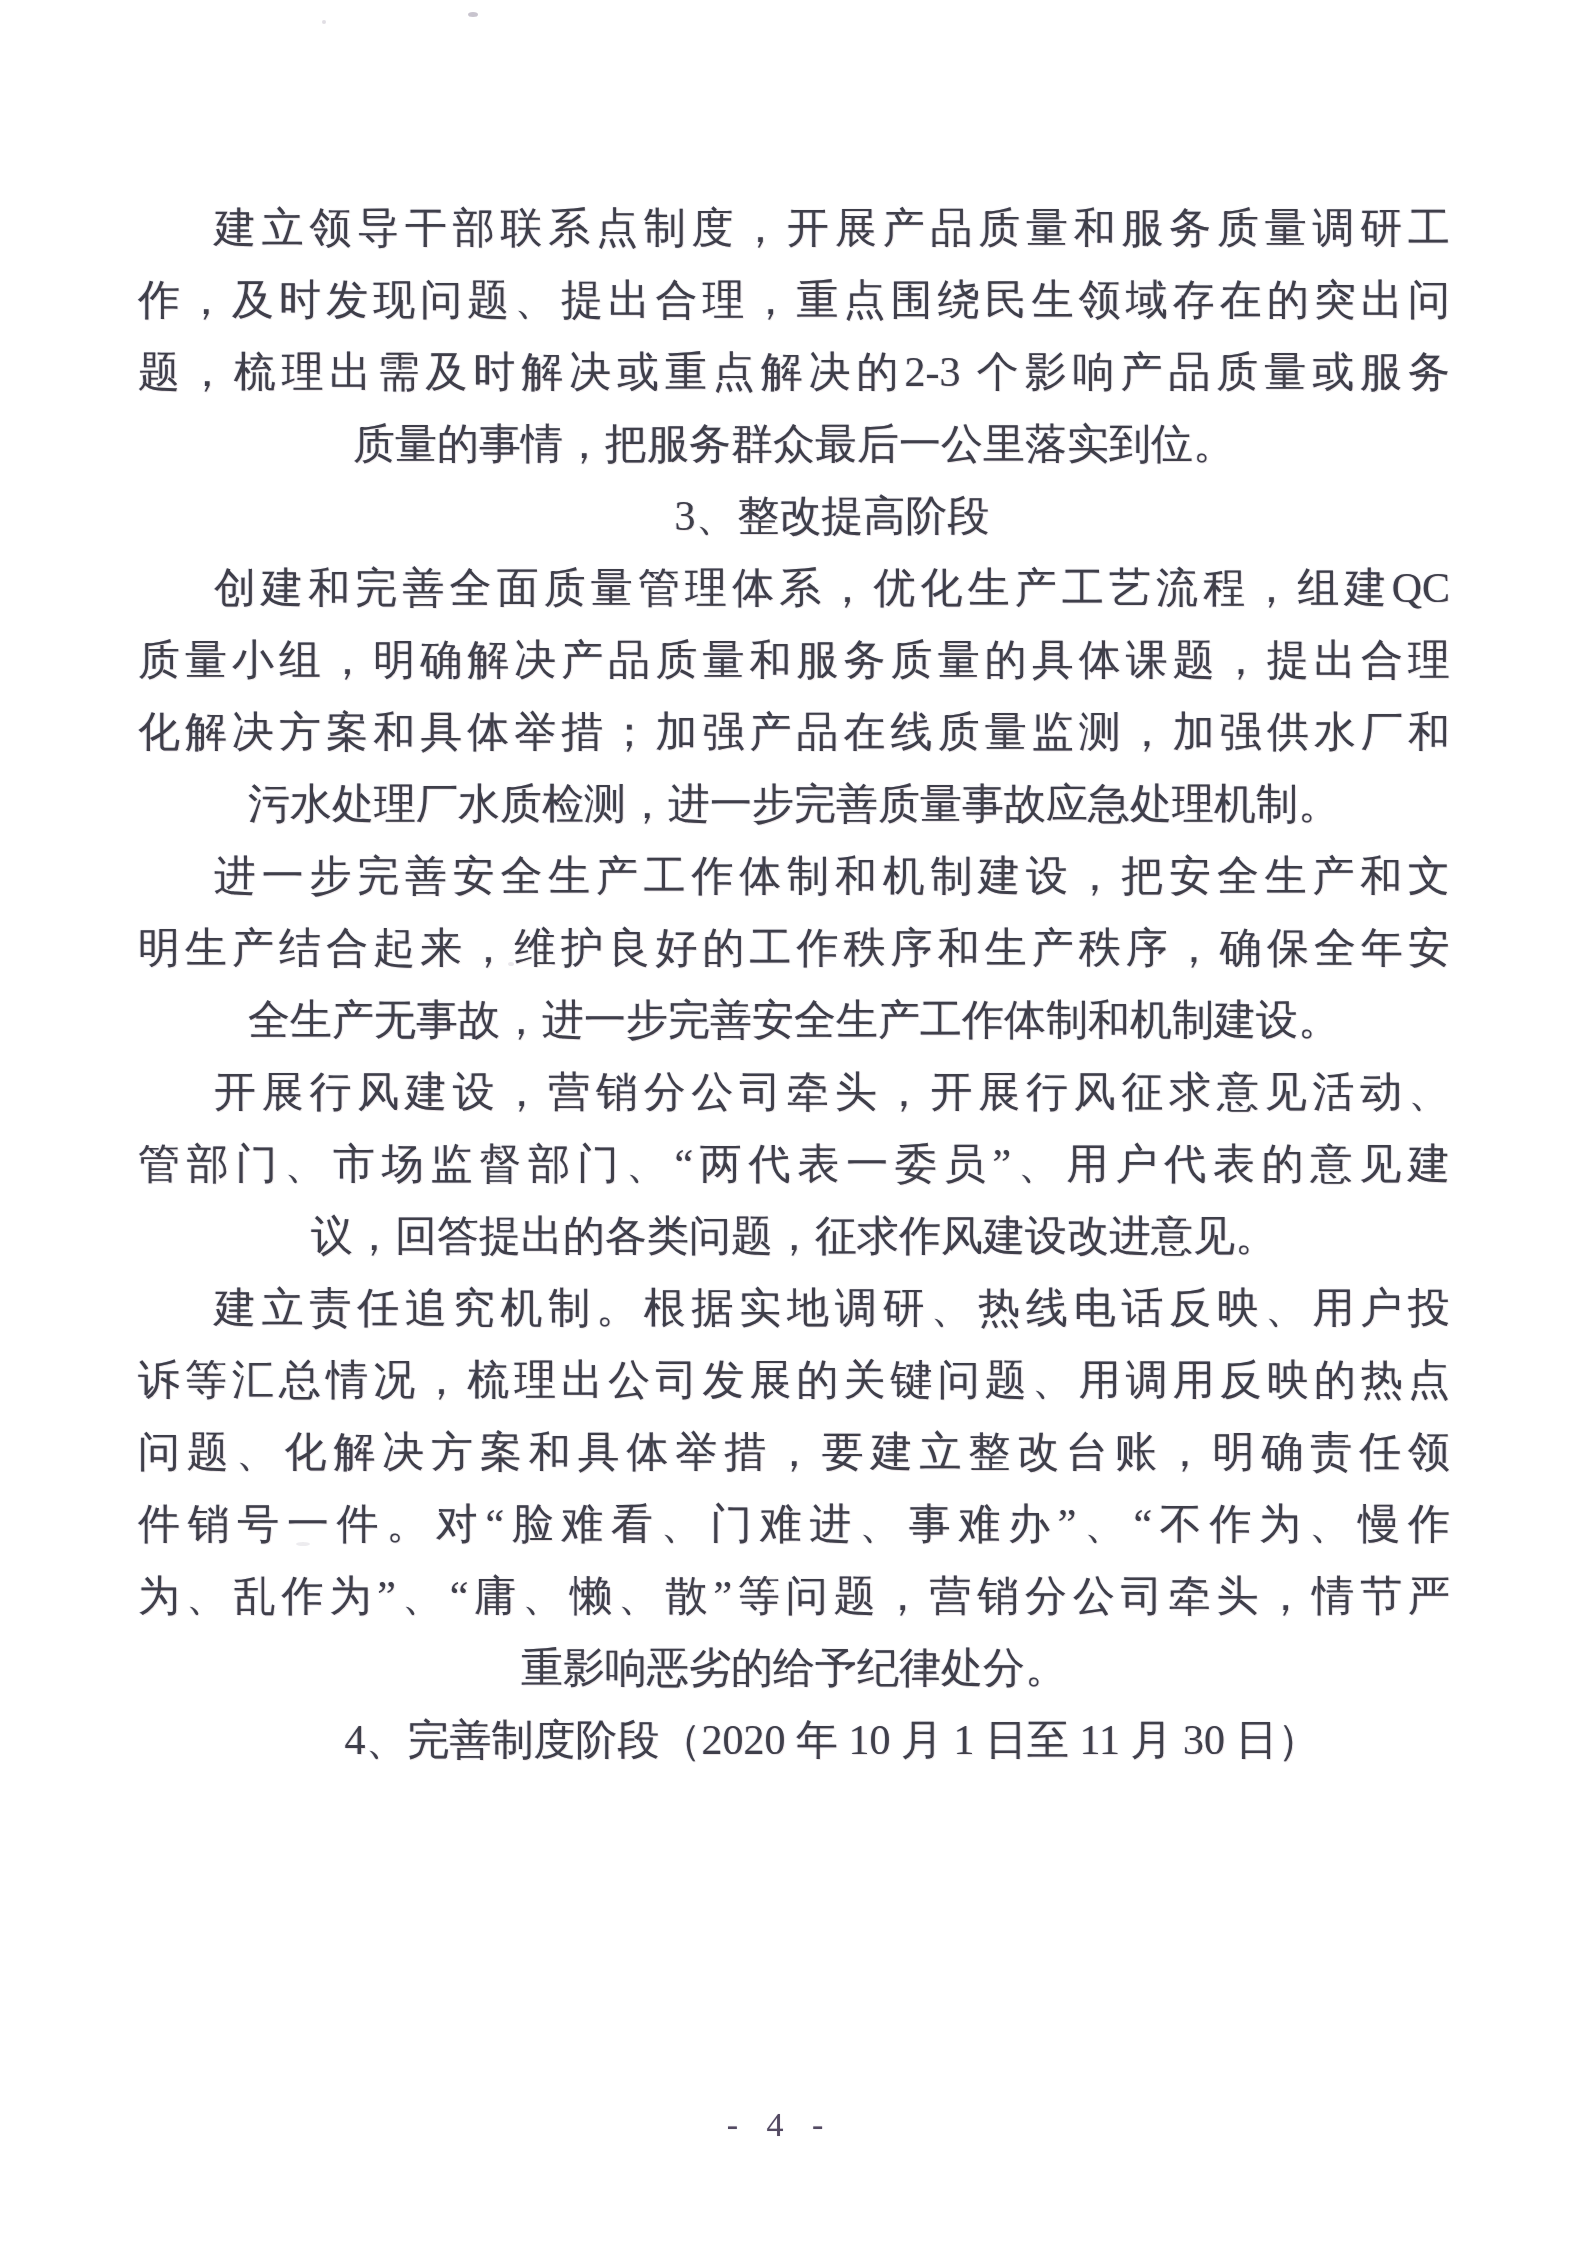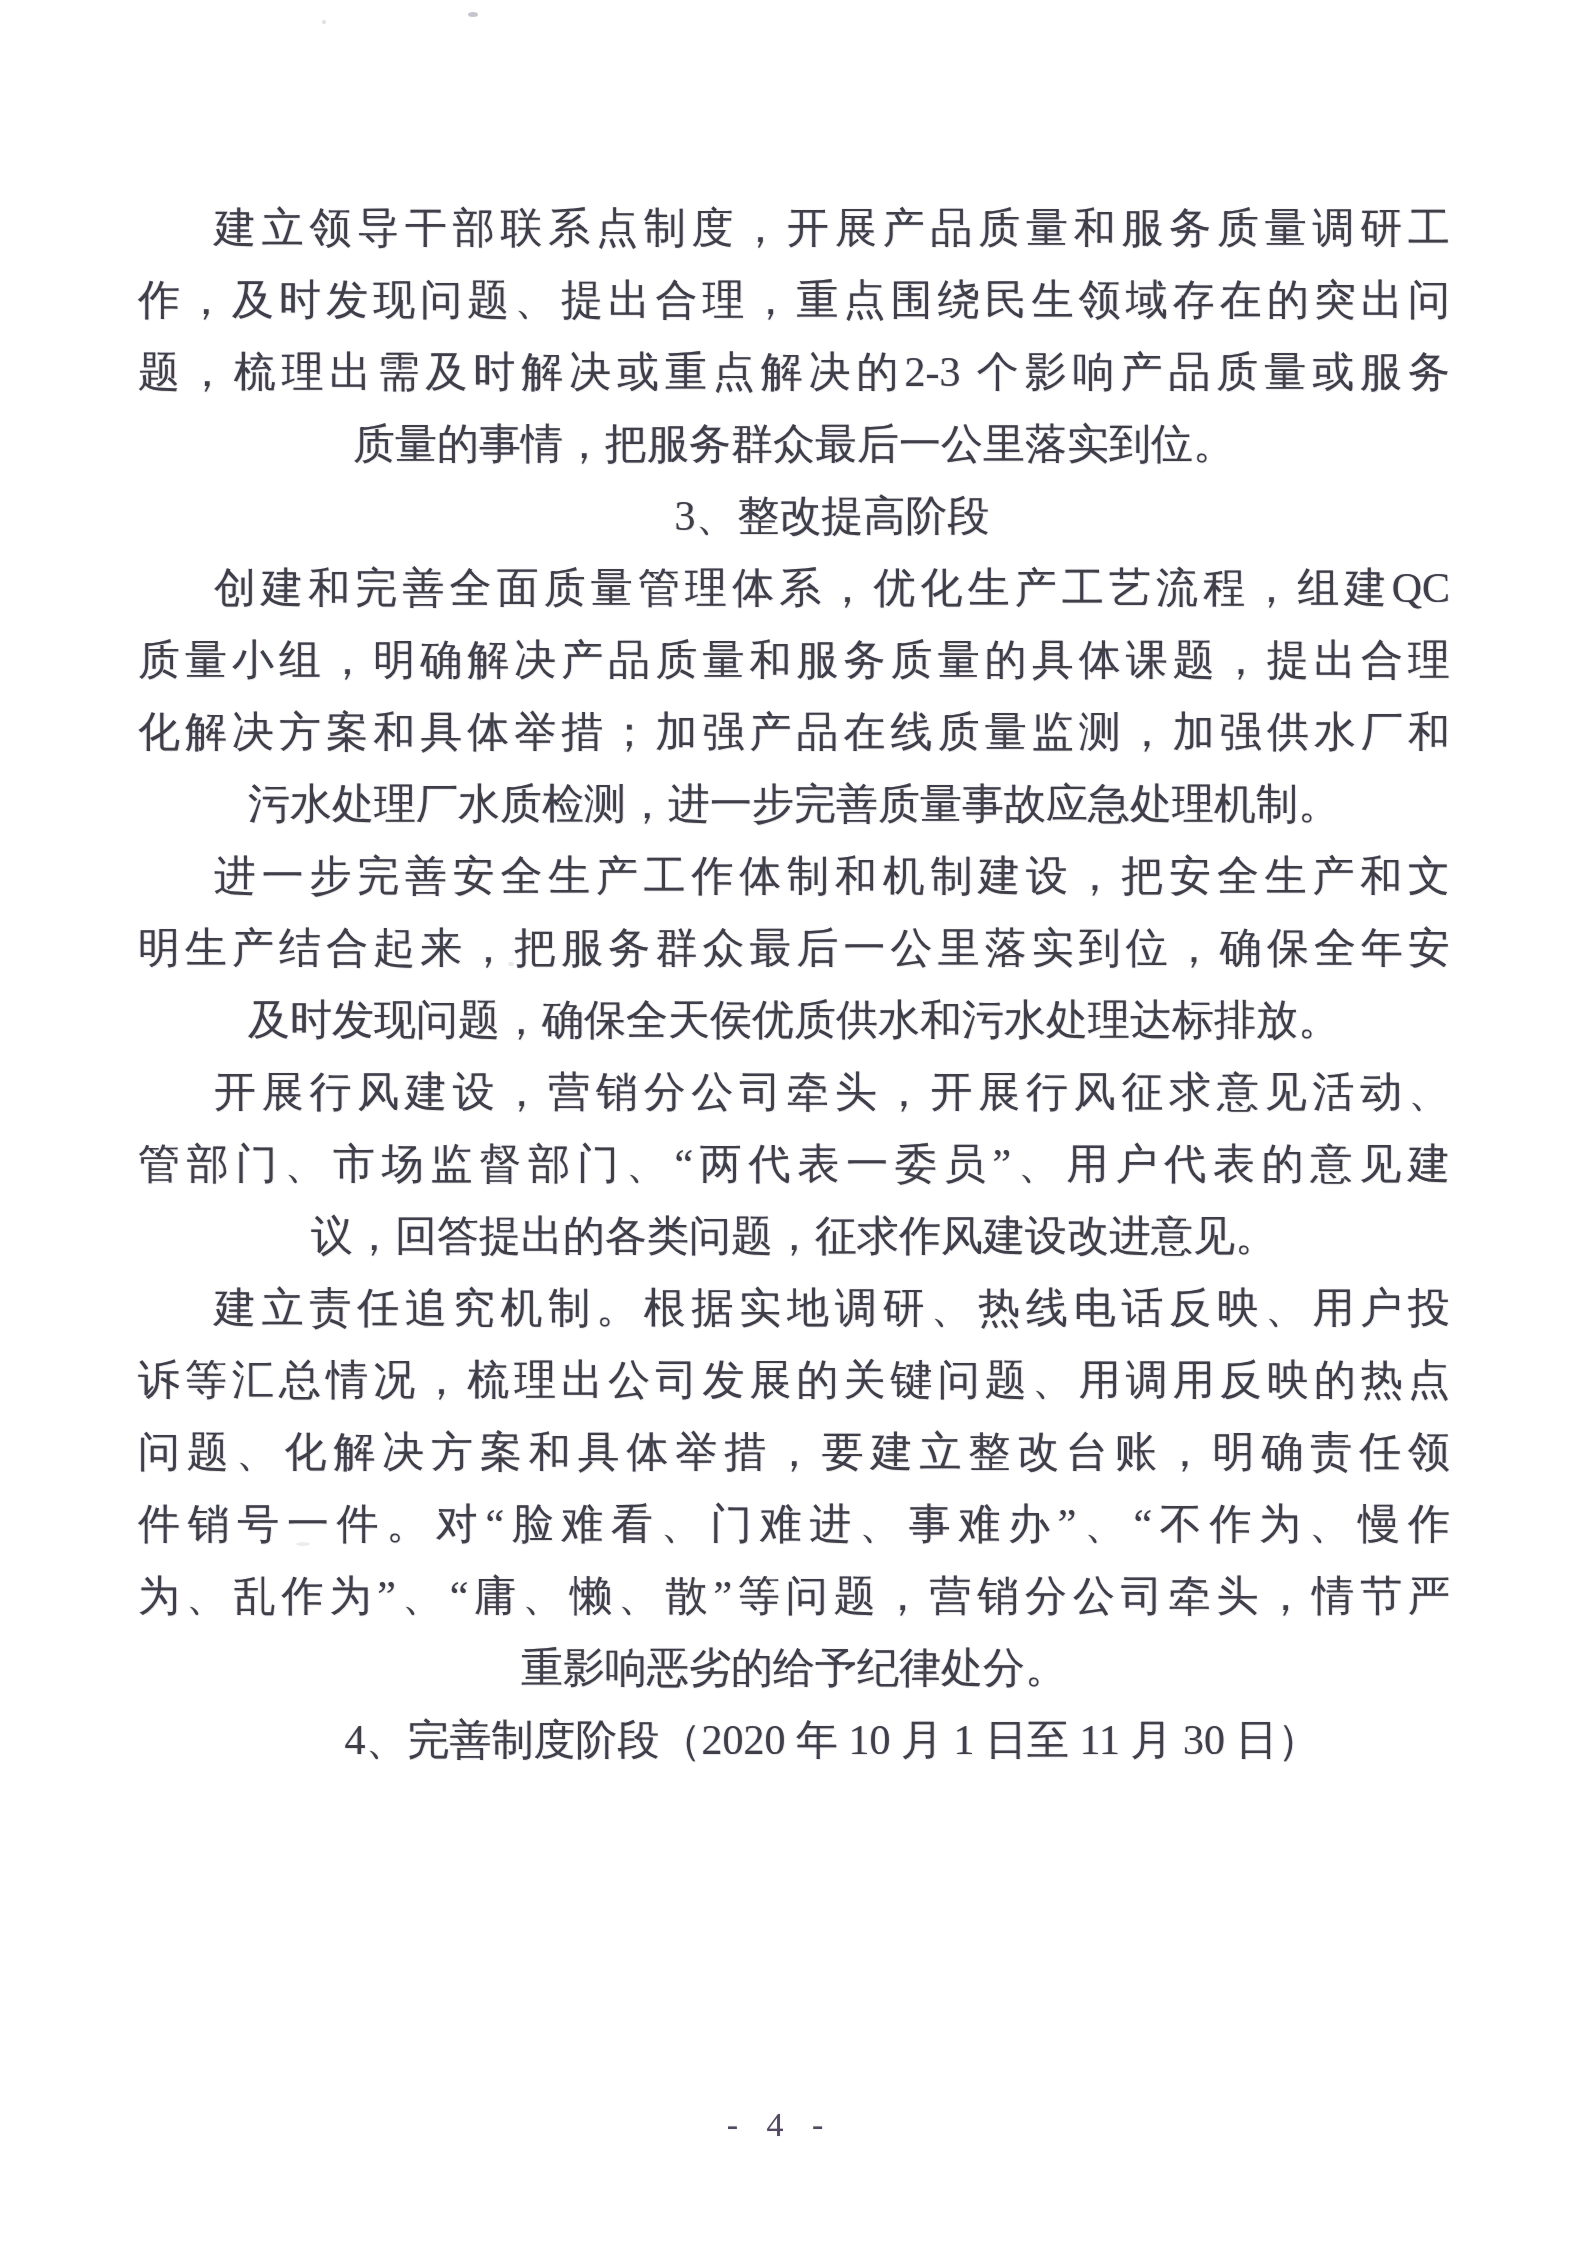--- a/index.html
+++ b/index.html
@@ -86,22 +86,22 @@
         <div class="line ind">3、整改提高阶段</div>
       </div>
       <div class="block">
         <div class="line j ind">创建和完善全面质量管理体系，优化生产工艺流程，组建QC</div>
         <div class="line j">质量小组，明确解决产品质量和服务质量的具体课题，提出合理</div>
         <div class="line j">化解决方案和具体举措；加强产品在线质量监测，加强供水厂和</div>
         <div class="line">污水处理厂水质检测，进一步完善质量事故应急处理机制。</div>
       </div>
       <div class="block">
         <div class="line j ind">进一步完善安全生产工作体制和机制建设，把安全生产和文</div>
-        <div class="line j">明生产结合起来，把服务群众最后一公里落实到位，确保全年安</div>
-        <div class="line">及时发现问题，确保全天侯优质供水和污水处理达标排放。</div>
+        <div class="line j">明生产结合起来，维护良好的工作秩序和生产秩序，确保全年安</div>
+        <div class="line">全生产无事故，进一步完善安全生产工作体制和机制建设。</div>
       </div>
       <div class="block">
         <div class="line j ind">开展行风建设，营销分公司牵头，开展行风征求意见活动、</div>
         <div class="line j">管部门、市场监督部门、“两代表一委员”、用户代表的意见建</div>
         <div class="line">议，回答提出的各类问题，征求作风建设改进意见。</div>
       </div>
       <div class="block">
         <div class="line j ind">建立责任追究机制。根据实地调研、热线电话反映、用户投</div>
         <div class="line j">诉等汇总情况，梳理出公司发展的关键问题、用调用反映的热点</div>
         <div class="line j">问题、化解决方案和具体举措，要建立整改台账，明确责任领</div>

